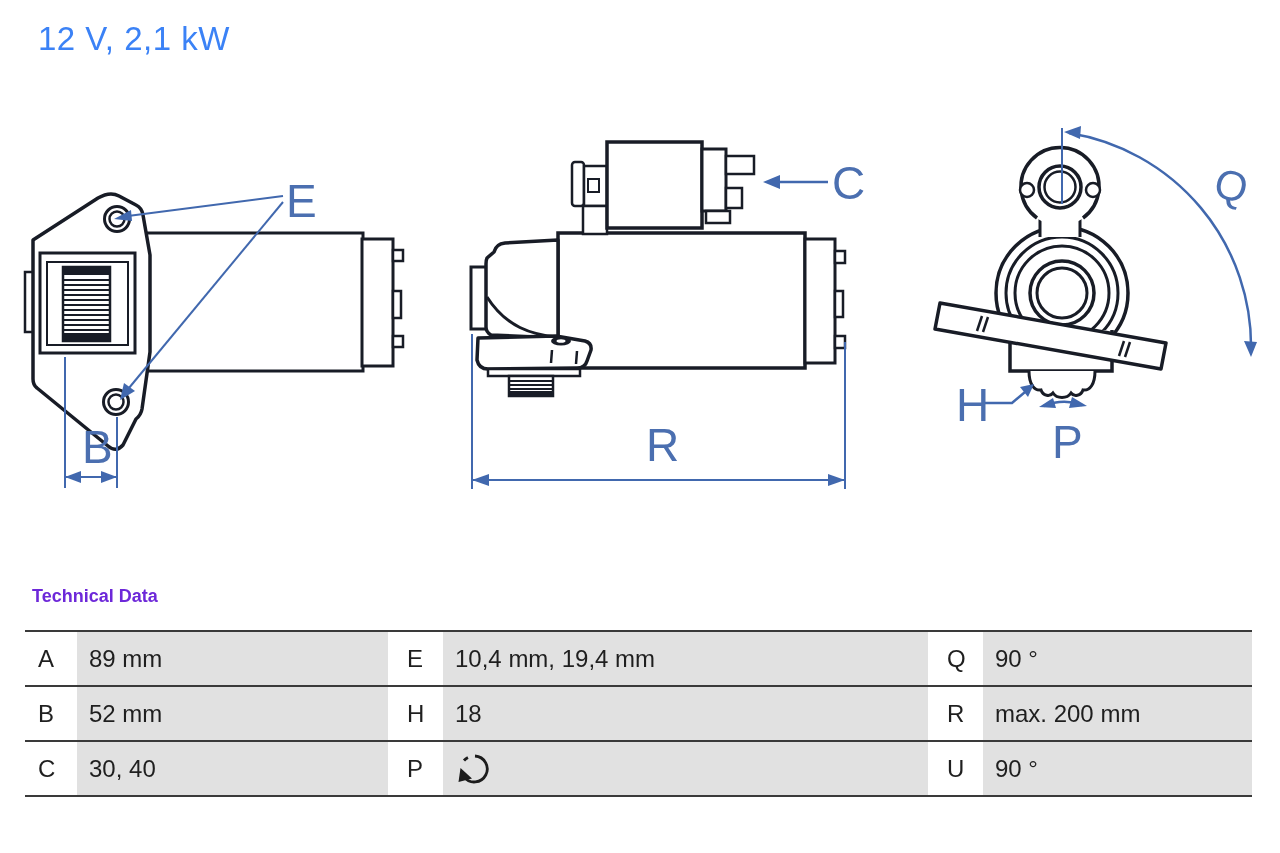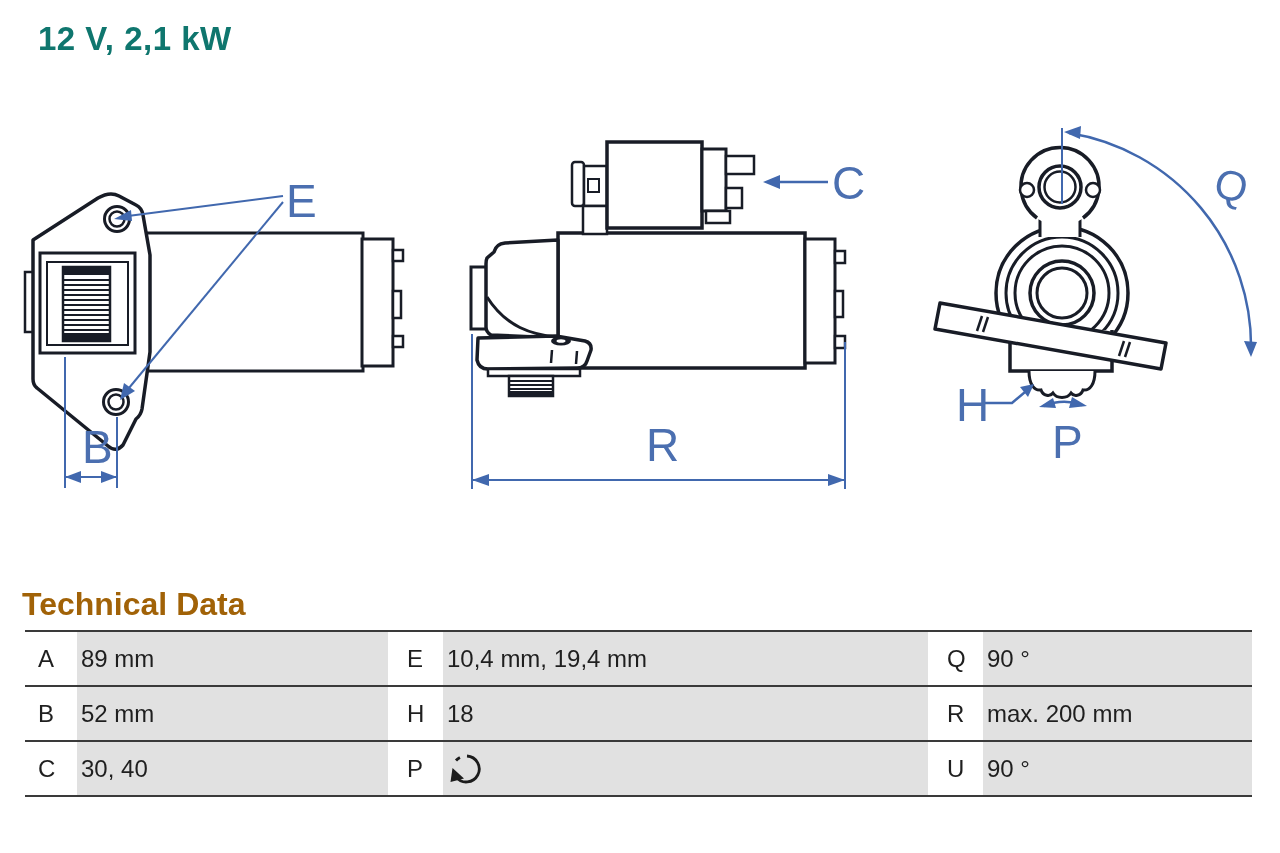--- a/index.html
+++ b/index.html
@@ -1,27 +1,27 @@
 <!DOCTYPE html>
 <html><head>
 <meta charset="utf-8">
 <style>
   html,body{margin:0;padding:0;background:#fff;}
   .page{position:relative;width:1280px;height:853px;background:#ffffff;overflow:hidden;
         font-family:"Liberation Sans",sans-serif;color:#202020;}
-  .title{position:absolute;left:38px;top:20px;font-size:33px;font-weight:700;color:#0f766e;letter-spacing:0.5px;text-align:center;}
+  .title{position:absolute;left:38px;top:20px;font-size:33px;font-weight:400;color:#3b82f6;letter-spacing:0.5px;text-align:center;}
   .diagram-svg{position:absolute;left:0;top:0;width:1280px;height:570px;}
-  .section-heading{position:absolute;left:22px;top:586px;font-size:32px;font-weight:bold;color:#a16207;}
+  .section-heading{position:absolute;left:32px;top:586px;font-size:18px;font-weight:bold;color:#6d28d9;}
   .tech-table{position:absolute;left:25px;top:630px;width:1227px;border-top:2px solid #3a3a3a;}
   .t-row{display:grid;grid-template-columns:52px 311px 55px 485px 55px 269px;height:53px;
          border-bottom:2px solid #3a3a3a;align-items:stretch;}
   .t-cell{display:flex;align-items:center;font-size:24px;color:#1f1f1f;}
   .t-key{background:#ffffff;padding-left:13px;}
   .t-key.mid,.t-key.right{padding-left:19px;}
-  .t-val{background:#e1e1e1;padding-left:4px;}
+  .t-val{background:#e1e1e1;padding-left:12px;}
   
   .ink{stroke:#181c26;fill:none;}
   .inkfill{fill:#181c26;stroke:none;}
   .wfill{fill:#ffffff;}
   .blu{stroke:#4168ae;fill:none;}
   .blufill{fill:#4168ae;stroke:none;}
   .dimtext{fill:#4b6fb0;font-family:"Liberation Sans",sans-serif;}
 </style>
 </head>
 <body>

